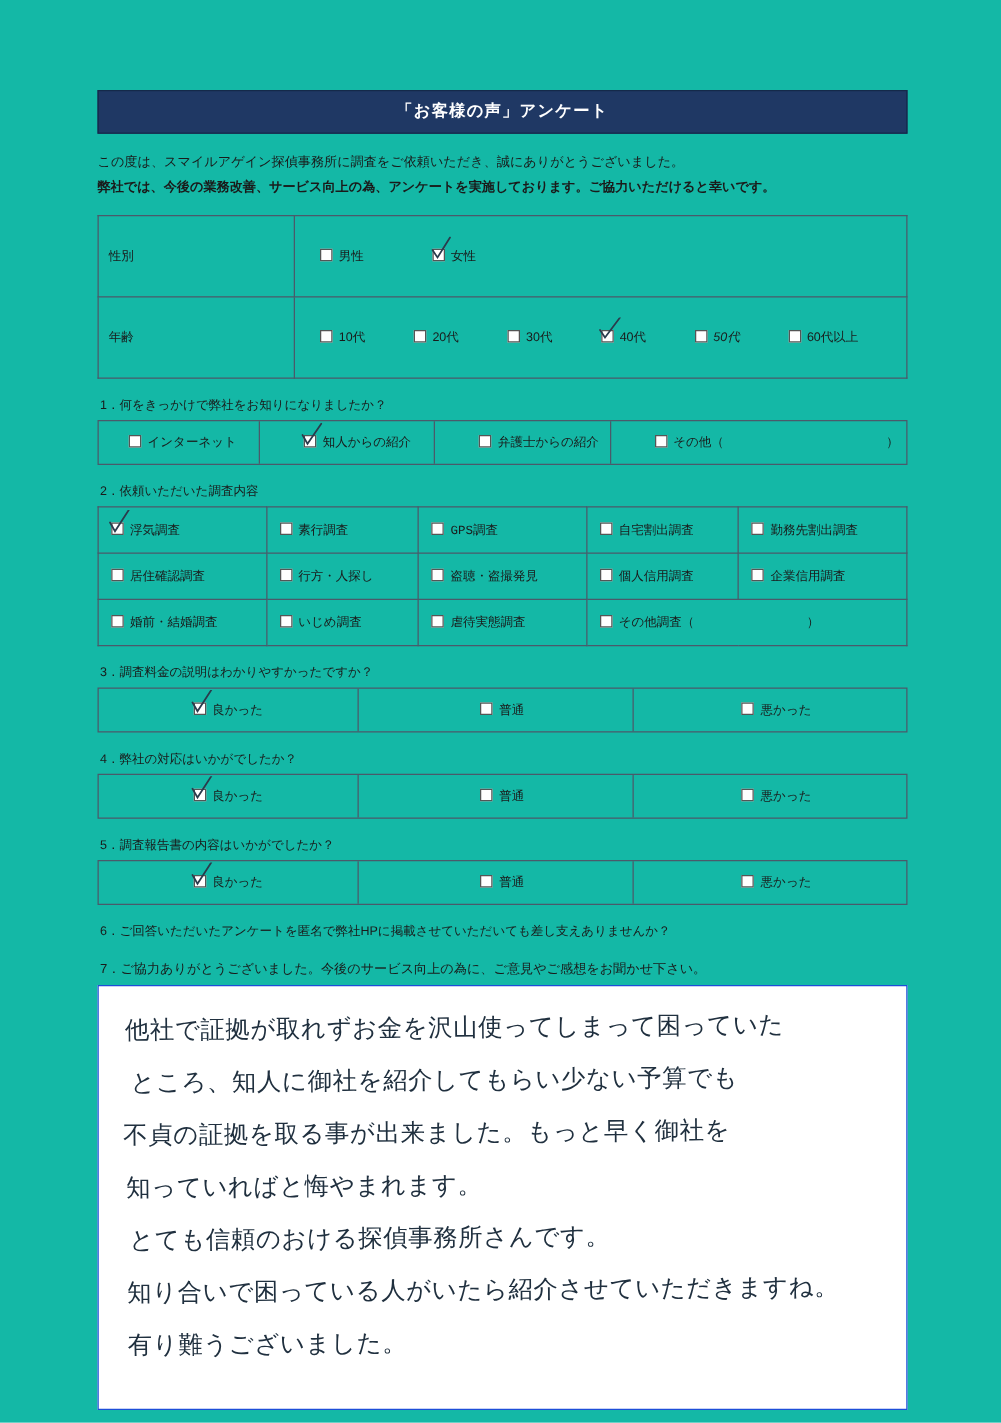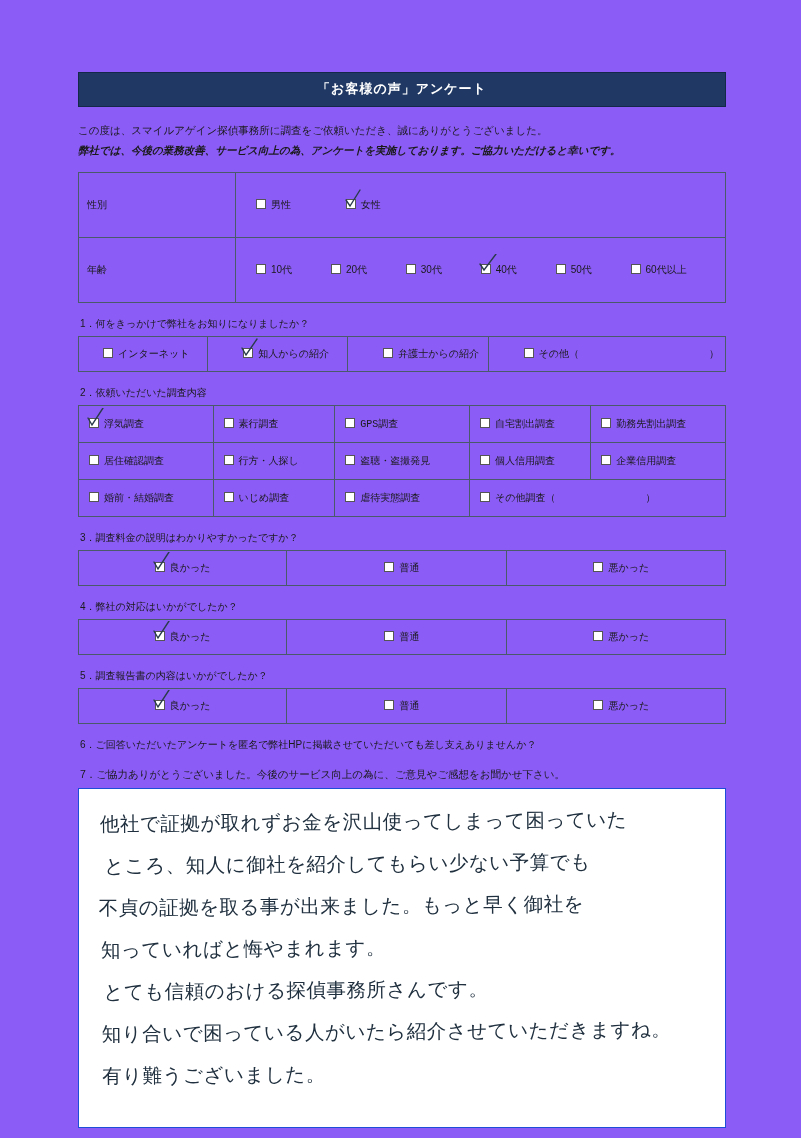--- a/index.html
+++ b/index.html
@@ -13,21 +13,21 @@
     font-family: "Liberation Sans", sans-serif;
     color: #1a1a1a;
     position: relative;
     overflow: hidden;
   }
   .page {
     position: absolute;
     left: 0; top: 0;
     width: 801px;
     height: 1138px;
-    background: #8b5cf6;
+    background: #14b8a6;
   }
   .sheet {
     position: absolute;
     left: 78px;
     top: 72px;
     width: 648px;
   }
   
   .title-bar {
     background: #1f3864;
@@ -39,21 +39,21 @@
     padding: 7px 0 8px 0;
     border: 1px solid #14294a;
   }
   .intro {
     margin-top: 14px;
     font-size: 10.5px;
     line-height: 1.75;
     color: #1a1a1a;
   }
   .intro div { margin-bottom: 2px; }
-  .intro .bold { font-weight: bold; font-style: italic; }
+  .intro .bold { font-weight: bold; }
 
   table.grid {
     border-collapse: collapse;
     width: 100%;
     margin-top: 12px;
   }
   table.grid td, table.grid th {
     border: 1px solid #4a5a6a;
     font-size: 10px;
     padding: 25px 8px;
@@ -187,21 +187,21 @@
             <span class="box"></span><span>30代</span>
           </span>
           <span class="opt" style="margin-left:36px;">
             <span class="box"></span><span>40代</span>
             <span class="check">
               <svg width="20" height="20" viewBox="0 0 20 20">
                     <path d="M2 10 L6 16 L18 0" stroke="#2a3b4c" stroke-width="1.4" fill="none" stroke-linecap="round"></path>
                   </svg>
             </span>
           </span>
-          <span class="opt" style="margin-left:36px;">
+          <span class="opt" style="margin-left:36px;font-style:italic;">
             <span class="box"></span><span>50代</span>
           </span>
           <span class="opt" style="margin-left:36px;">
             <span class="box"></span><span>60代以上</span>
           </span>
         </td>
       </tr>
     </tbody>
       </table>
 

